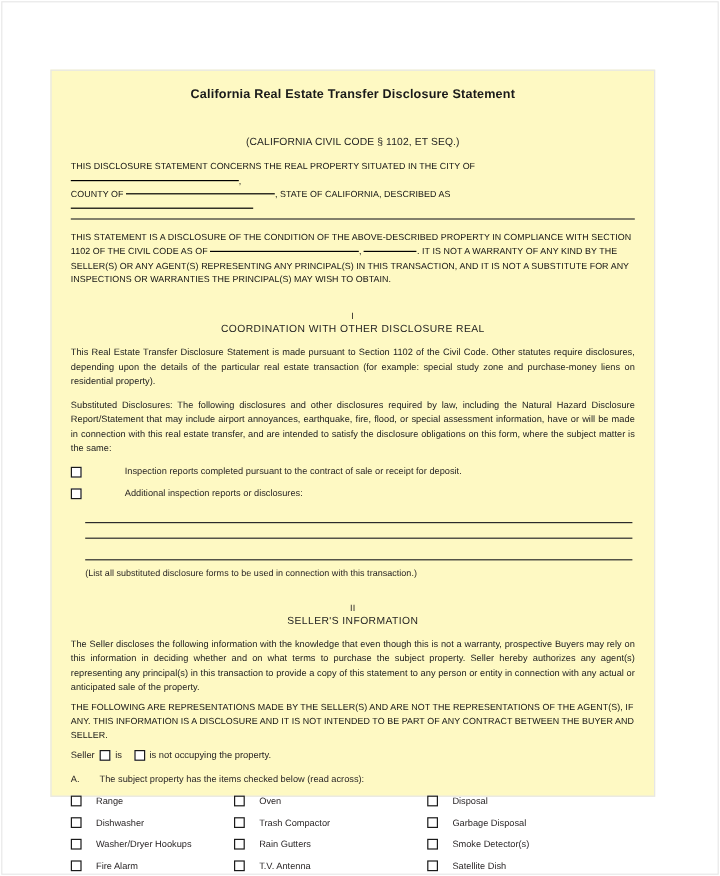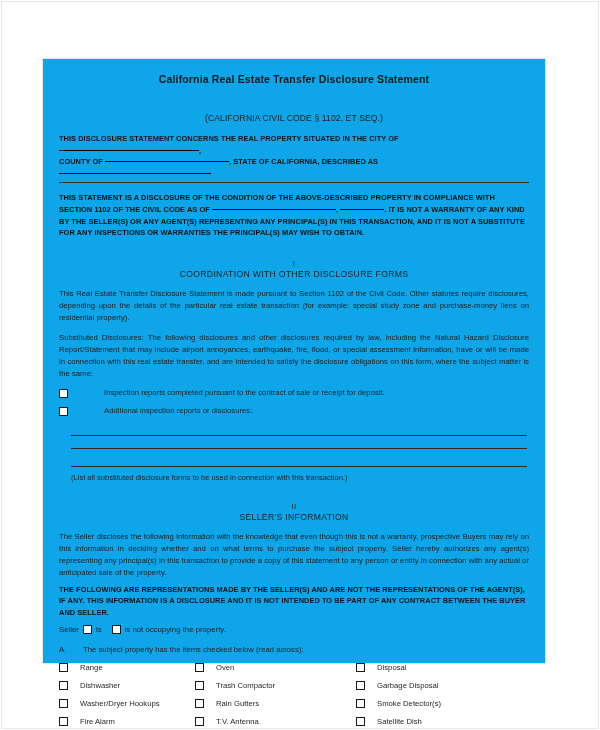--- a/index.html
+++ b/index.html
@@ -23,21 +23,21 @@
     height: 728px;
     border: 1px solid #e8e8e8;
     box-sizing: border-box;
   }
   #page-sheet {
     position: absolute;
     left: 42px;
     top: 58px;
     width: 504px;
     height: 606px;
-    background: #0ea5e9;
+    background: #fef9c3;
     border: 1px solid #e6e6e6;
     box-sizing: border-box;
   }
   .inner {
     position: absolute;
     left: 16px;
     top: 8px;
     width: 470px;
   }
 
@@ -51,21 +51,21 @@
   }
   .civil-code {
     text-align: center;
     font-size: 8.6px;
     margin-top: 28px;
     letter-spacing: 0.1px;
     color: #1f1f1f;
   }
 
   .bold-block {
-    font-weight: bold;
+    font-weight: normal;
     font-size: 7.4px;
     line-height: 11.6px;
     letter-spacing: 0.06px;
     color: #111111;
   }
   .concerns {
     margin-top: 10px;
   }
   .ruleline {
     display: inline-block;
@@ -193,21 +193,21 @@
       <span>THIS DISCLOSURE STATEMENT CONCERNS THE REAL PROPERTY SITUATED IN THE CITY OF</span><span class="ruleline" style="width:140px;"></span><span>,</span><br>
       <span>COUNTY OF</span> <span class="ruleline" style="width:124px;"></span><span>, STATE OF CALIFORNIA, DESCRIBED AS</span> <span class="ruleline" style="width:152px;"></span>
       <div class="fullrule"></div>
     </div>
 
     <div class="bold-block stmt-block">
       <span>THIS STATEMENT IS A DISCLOSURE OF THE CONDITION OF THE ABOVE-DESCRIBED PROPERTY IN COMPLIANCE WITH SECTION 1102 OF THE CIVIL CODE AS OF</span> <span class="ruleline" style="width:124px;"></span><span>,</span> <span class="ruleline" style="width:44px;"></span><span>. IT IS NOT A WARRANTY OF ANY KIND BY THE SELLER(S) OR ANY AGENT(S) REPRESENTING ANY PRINCIPAL(S) IN THIS TRANSACTION, AND IT IS NOT A SUBSTITUTE FOR ANY INSPECTIONS OR WARRANTIES THE PRINCIPAL(S) MAY WISH TO OBTAIN.</span>
     </div>
 
     <div class="sect-roman">I</div>
-    <div class="sect-title">COORDINATION WITH OTHER DISCLOSURE FORMS</div>
+    <div class="sect-title">COORDINATION WITH OTHER DISCLOSURE REAL</div>
 
     <div class="para">This Real Estate Transfer Disclosure Statement is made pursuant to Section 1102 of the Civil Code. Other statutes require disclosures, depending upon the details of the particular real estate transaction (for example: special study zone and purchase-money liens on residential property).</div>
     <div class="para">Substituted Disclosures: The following disclosures and other disclosures required by law, including the Natural Hazard Disclosure Report/Statement that may include airport annoyances, earthquake, fire, flood, or special assessment information, have or will be made in connection with this real estate transfer, and are intended to satisfy the disclosure obligations on this form, where the subject matter is the same:</div>
 
     <div class="cbrow">
       <span class="cbox"></span>
       <span class="cblabel">Inspection reports completed pursuant to the contract of sale or receipt for deposit.</span>
     </div>
 
     <div class="cbrow">

